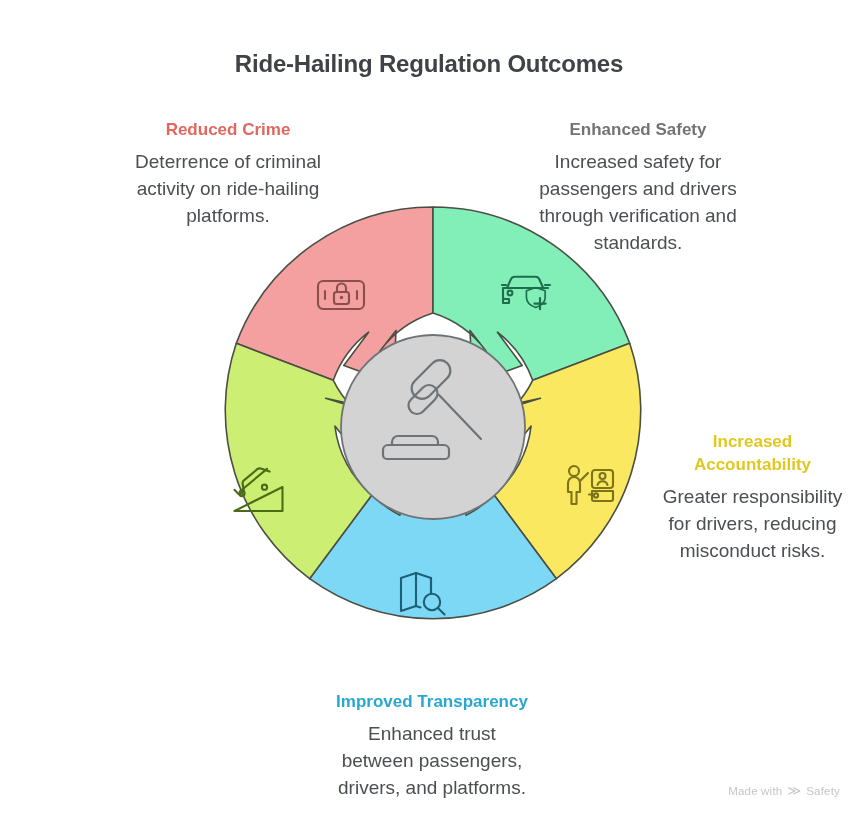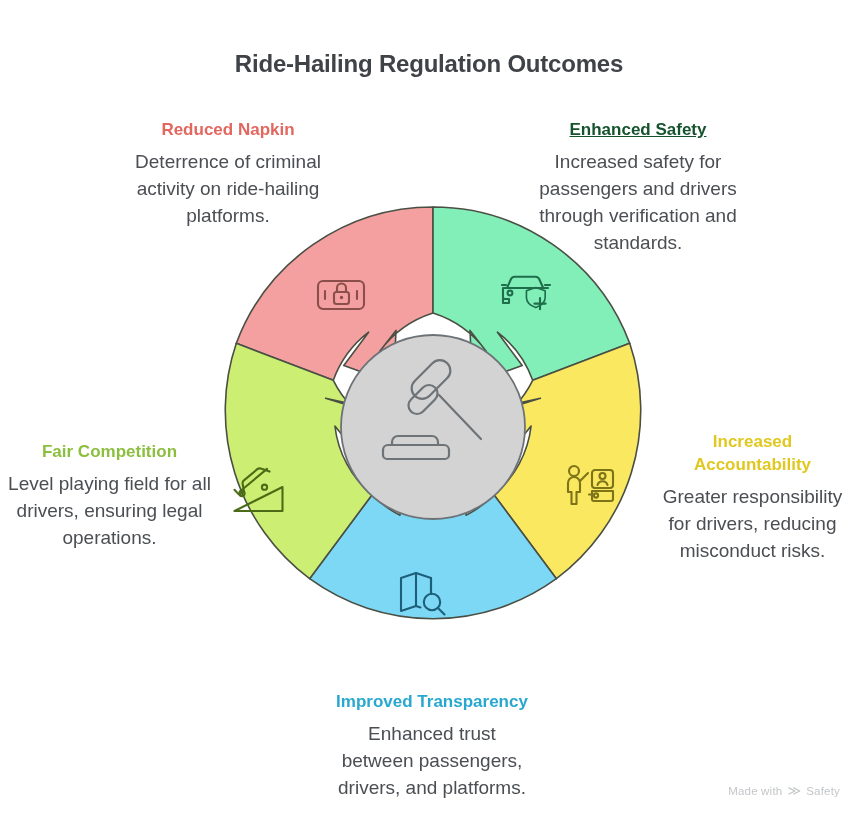--- a/index.html
+++ b/index.html
@@ -254,43 +254,39 @@
         <path d="M 1.8 23 l 1.5 5 a 2 2 0 0 0 2.3 1.5 l 2 -0.4" transform="rotate(-26 12 26)"></path>
         <circle cx="9" cy="31.5" r="2.6"></circle>
         <circle cx="31.5" cy="25.2" r="2.6"></circle>
         <path d="M 1.5 49 h 48 v -24 z"></path>
       </g>
 
     </svg>
   </div>
 
   <div class="label-block lb-crime">
-    <div class="lbl-title" style="color:#e2675f;">Reduced Napkin</div>
+    <div class="lbl-title" style="color:#e2675f;">Reduced Crime</div>
     <div class="lbl-desc">Deterrence of criminal activity on ride-hailing platforms.</div>
   </div>
 
   <div class="label-block lb-safety">
-    <div class="lbl-title" style="color:#14532d;text-decoration:underline;">Enhanced Safety</div>
+    <div class="lbl-title" style="color:#737373;">Enhanced Safety</div>
     <div class="lbl-desc">Increased safety for passengers and drivers through verification and standards.</div>
   </div>
 
   <div class="label-block lb-account">
     <div class="lbl-title" style="color:#e0c81f;">Increased Accountability</div>
     <div class="lbl-desc">Greater responsibility for drivers, reducing misconduct risks.</div>
   </div>
 
   <div class="label-block lb-transp">
     <div class="lbl-title" style="color:#29a8cf;">Improved Transparency</div>
     <div class="lbl-desc">Enhanced trust between passengers, drivers, and platforms.</div>
   </div>
 
-  <div class="label-block lb-fair">
-    <div class="lbl-title" style="color:#8cbe3f;">Fair Competition</div>
-    <div class="lbl-desc">Level playing field for all drivers, ensuring legal operations.</div>
-  </div>
 
   <div class="watermark">
     <span>Made with</span>
     <span class="np-glyph">≫</span>
     <span>Safety</span>
   </div>
 
 </div>
 
 </body></html>

